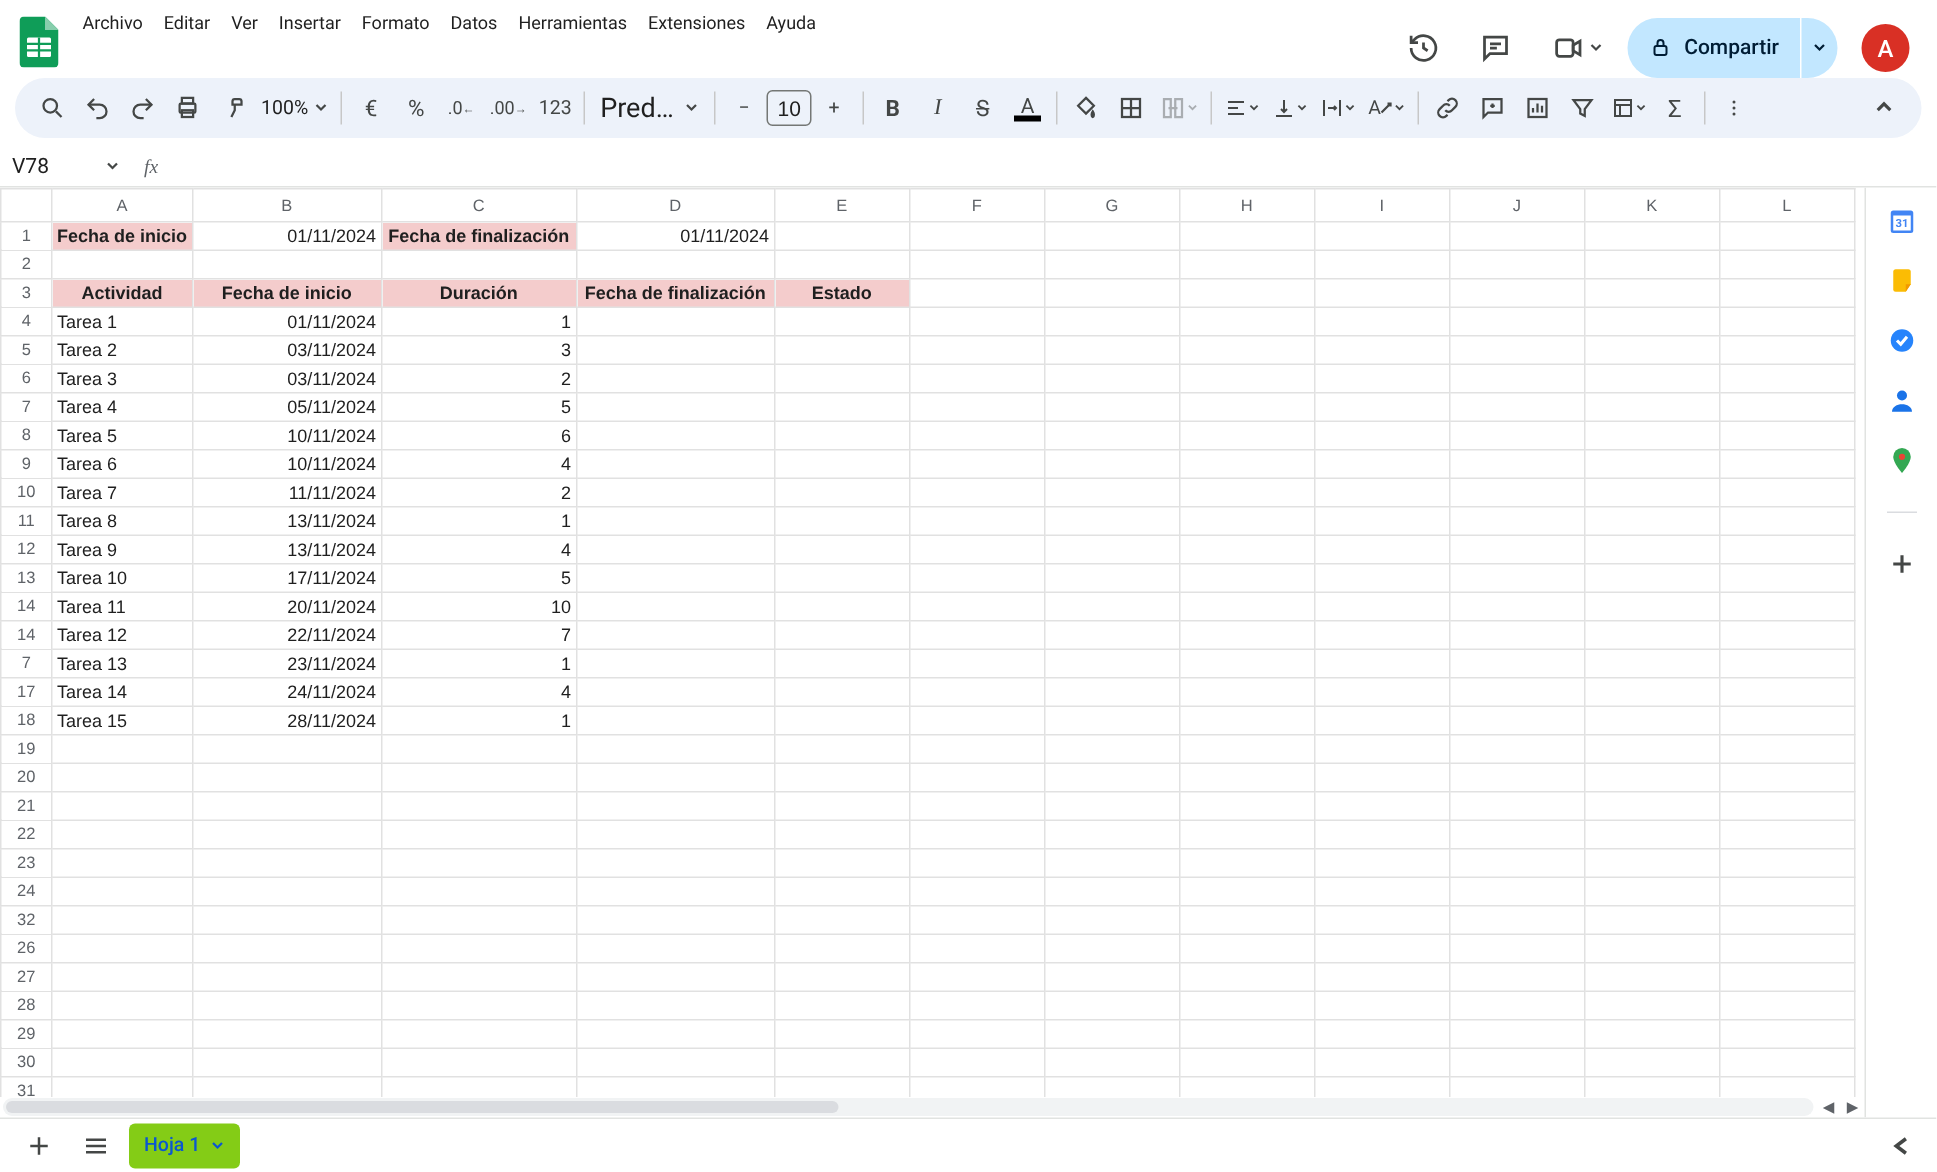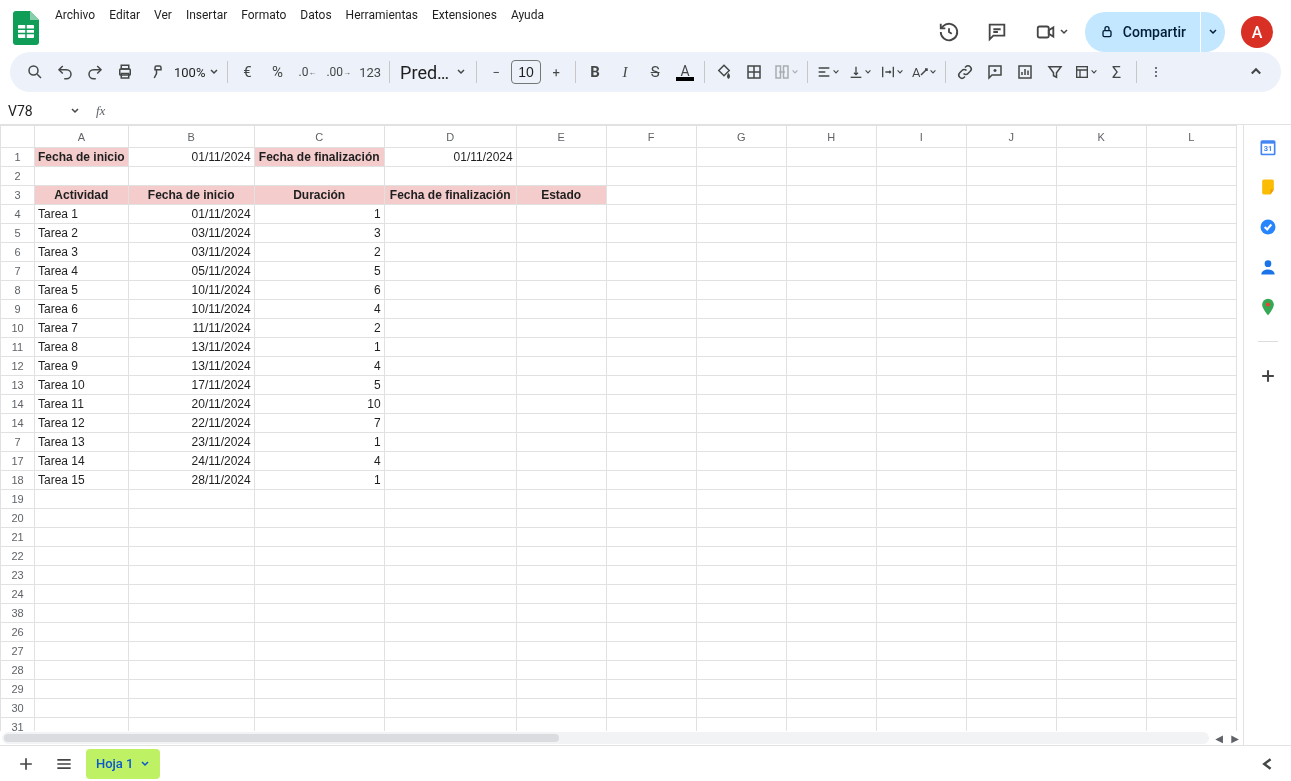--- a/index.html
+++ b/index.html
@@ -44,21 +44,21 @@
 .corner{width:34px;min-width:34px;background:#fff;position:sticky;left:0;top:0;z-index:3}
 .col-h{height:22px;position:sticky;top:0;z-index:2}
 .row-h{width:34px;min-width:34px;text-align:center;background:#fff;position:sticky;left:0;z-index:1;color:#5f6368;font-size:11px;font-family:"Google Sans",Arial}
 .hdr-cell{background:#f4cccc;font-weight:bold;text-align:center}
 .r-align{text-align:right}
 .sidepanel{width:48px;border-left:1px solid #e1e3e1;display:flex;flex-direction:column;align-items:center;padding-top:12px;gap:20px}
 .side-icon{width:20px;height:20px;cursor:pointer}
 .side-sep{width:20px;height:1px;background:#dadce0;margin:4px 0}
 .bottom-bar{height:36px;border-top:1px solid #e1e3e1;display:flex;align-items:center;padding:0 40px 0 10px;gap:6px;position:relative}
 .bsbtn{width:32px;height:30px;display:flex;align-items:center;justify-content:center;color:#444746;border-radius:4px;cursor:pointer}
-.sheet-tab{display:flex;align-items:center;height:30px;padding:0 10px;gap:6px;border-radius:4px;color:#0b57d0;font-weight:500;background:#bef264;cursor:pointer;font-size:13px}
+.sheet-tab{display:flex;align-items:center;height:30px;padding:0 10px;gap:6px;border-radius:4px;color:#0b57d0;font-weight:500;background:#84cc16;cursor:pointer;font-size:13px}
 .explore-btn{position:absolute;right:8px;width:28px;height:28px;display:flex;align-items:center;justify-content:center;cursor:pointer}
 .hscroll{height:14px;display:flex;align-items:center}
 .hscroll-track{height:12px;background:#f1f3f4;flex:1;position:relative;border-radius:6px;margin:0 2px}
 .hscroll-thumb{position:absolute;left:2px;width:46%;height:8px;top:2px;background:#dadce0;border-radius:4px}
 .hscroll-btns{display:flex;margin-left:auto;gap:0}
 .hscroll-btn{width:16px;height:14px;display:flex;align-items:center;justify-content:center;color:#5f6368;cursor:pointer;font-size:10px}
 .text-color-btn{display:flex;flex-direction:column;align-items:center;justify-content:center;gap:0}
 .color-under{width:18px;height:4px;background:#000;margin-top:-2px}
 svg{display:block}
 .col-A{width:92px}.col-B{width:126px}.col-C{width:130px}.col-D{width:132px}.col-E{width:90px}
@@ -741,21 +741,21 @@
                 <td class="col-std"></td>
                 <td class="col-std"></td>
                 <td class="col-std"></td>
                 <td class="col-std"></td>
                 <td class="col-std"></td>
                 <td class="col-std"></td>
               </tr>
             </tbody>
             <tbody>
               <tr>
-                <td class="row-h">38</td>
+                <td class="row-h">32</td>
                 <td class="col-A"></td>
                 <td class="col-B"></td>
                 <td class="col-C"></td>
                 <td class="col-D"></td>
                 <td class="col-E"></td>
                 <td class="col-std"></td>
                 <td class="col-std"></td>
                 <td class="col-std"></td>
                 <td class="col-std"></td>
                 <td class="col-std"></td>

